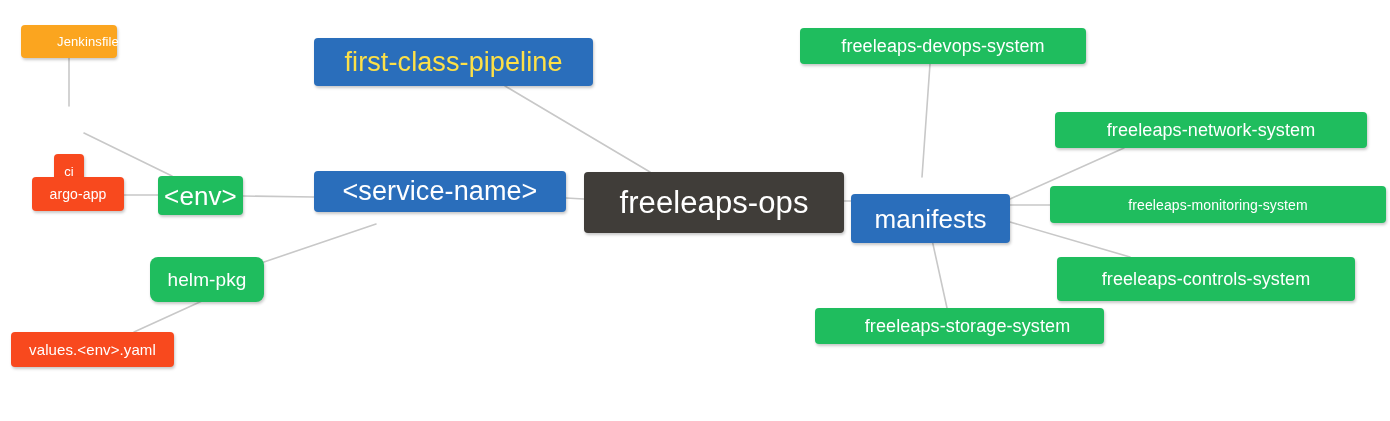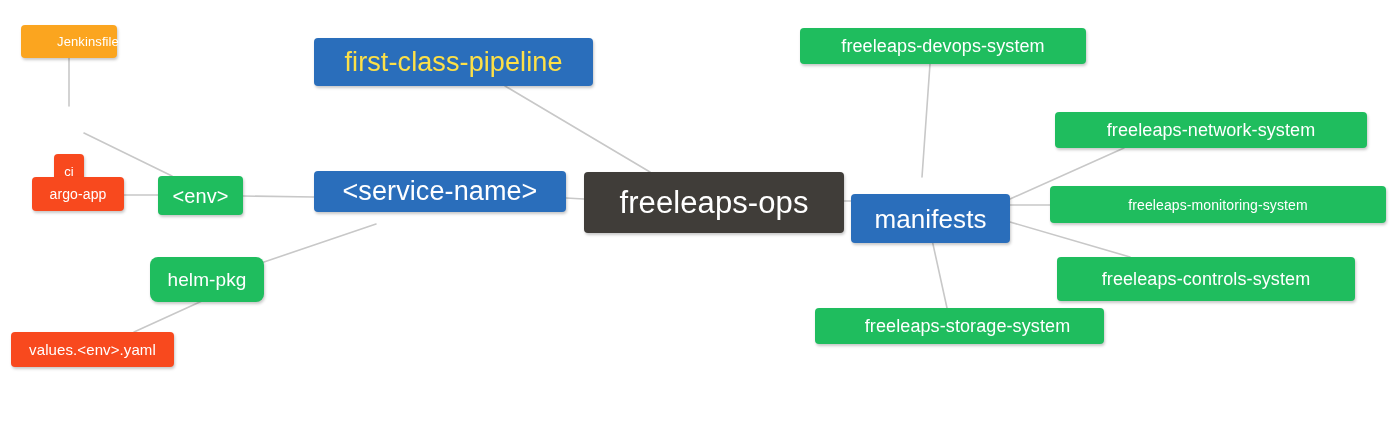--- a/index.html
+++ b/index.html
@@ -67,21 +67,21 @@
   <div id="node-layer">
       <div class="node" style="left: 21px; top: 25px; width: 96px; height: 33px; background: rgb(251, 165, 31); font-size: 13px; border-radius: 4px; color: rgb(255, 255, 255); padding-left: 38px;">
         <span class="node-label">Jenkinsfile</span>
       </div>
       <div class="node" style="left: 54px; top: 106px; width: 30px; height: 34px; background: rgb(248, 73, 30); font-size: 13px; border-radius: 4px; color: rgb(255, 255, 255); margin-top: 48px;">
         <span class="node-label">ci</span>
       </div>
       <div class="node" style="left: 32px; top: 177px; width: 92px; height: 34px; background: rgb(248, 73, 30); font-size: 14px; border-radius: 4px; color: rgb(255, 255, 255);">
         <span class="node-label">argo-app</span>
       </div>
-      <div class="node" style="left: 158px; top: 176px; width: 85px; height: 39px; background: rgb(31, 189, 94); font-size: 20px; border-radius: 4px; color: rgb(255, 255, 255);">
+      <div class="node" style="left: 158px; top: 176px; width: 85px; height: 39px; background: rgb(31, 189, 94); font-size: 26px; border-radius: 4px; color: rgb(255, 255, 255);">
         <span class="node-label">&lt;env&gt;</span>
       </div>
       <div class="node" style="left: 150px; top: 257px; width: 114px; height: 45px; background: rgb(31, 189, 94); font-size: 19px; border-radius: 8px; color: rgb(255, 255, 255);">
         <span class="node-label">helm-pkg</span>
       </div>
       <div class="node" style="left: 11px; top: 332px; width: 163px; height: 35px; background: rgb(248, 73, 30); font-size: 15px; border-radius: 4px; color: rgb(255, 255, 255);">
         <span class="node-label">values.&lt;env&gt;.yaml</span>
       </div>
       <div class="node" style="left: 314px; top: 38px; width: 279px; height: 48px; background: rgb(42, 110, 187); font-size: 27px; border-radius: 4px; color: #fde047;">
         <span class="node-label">first-class-pipeline</span>

